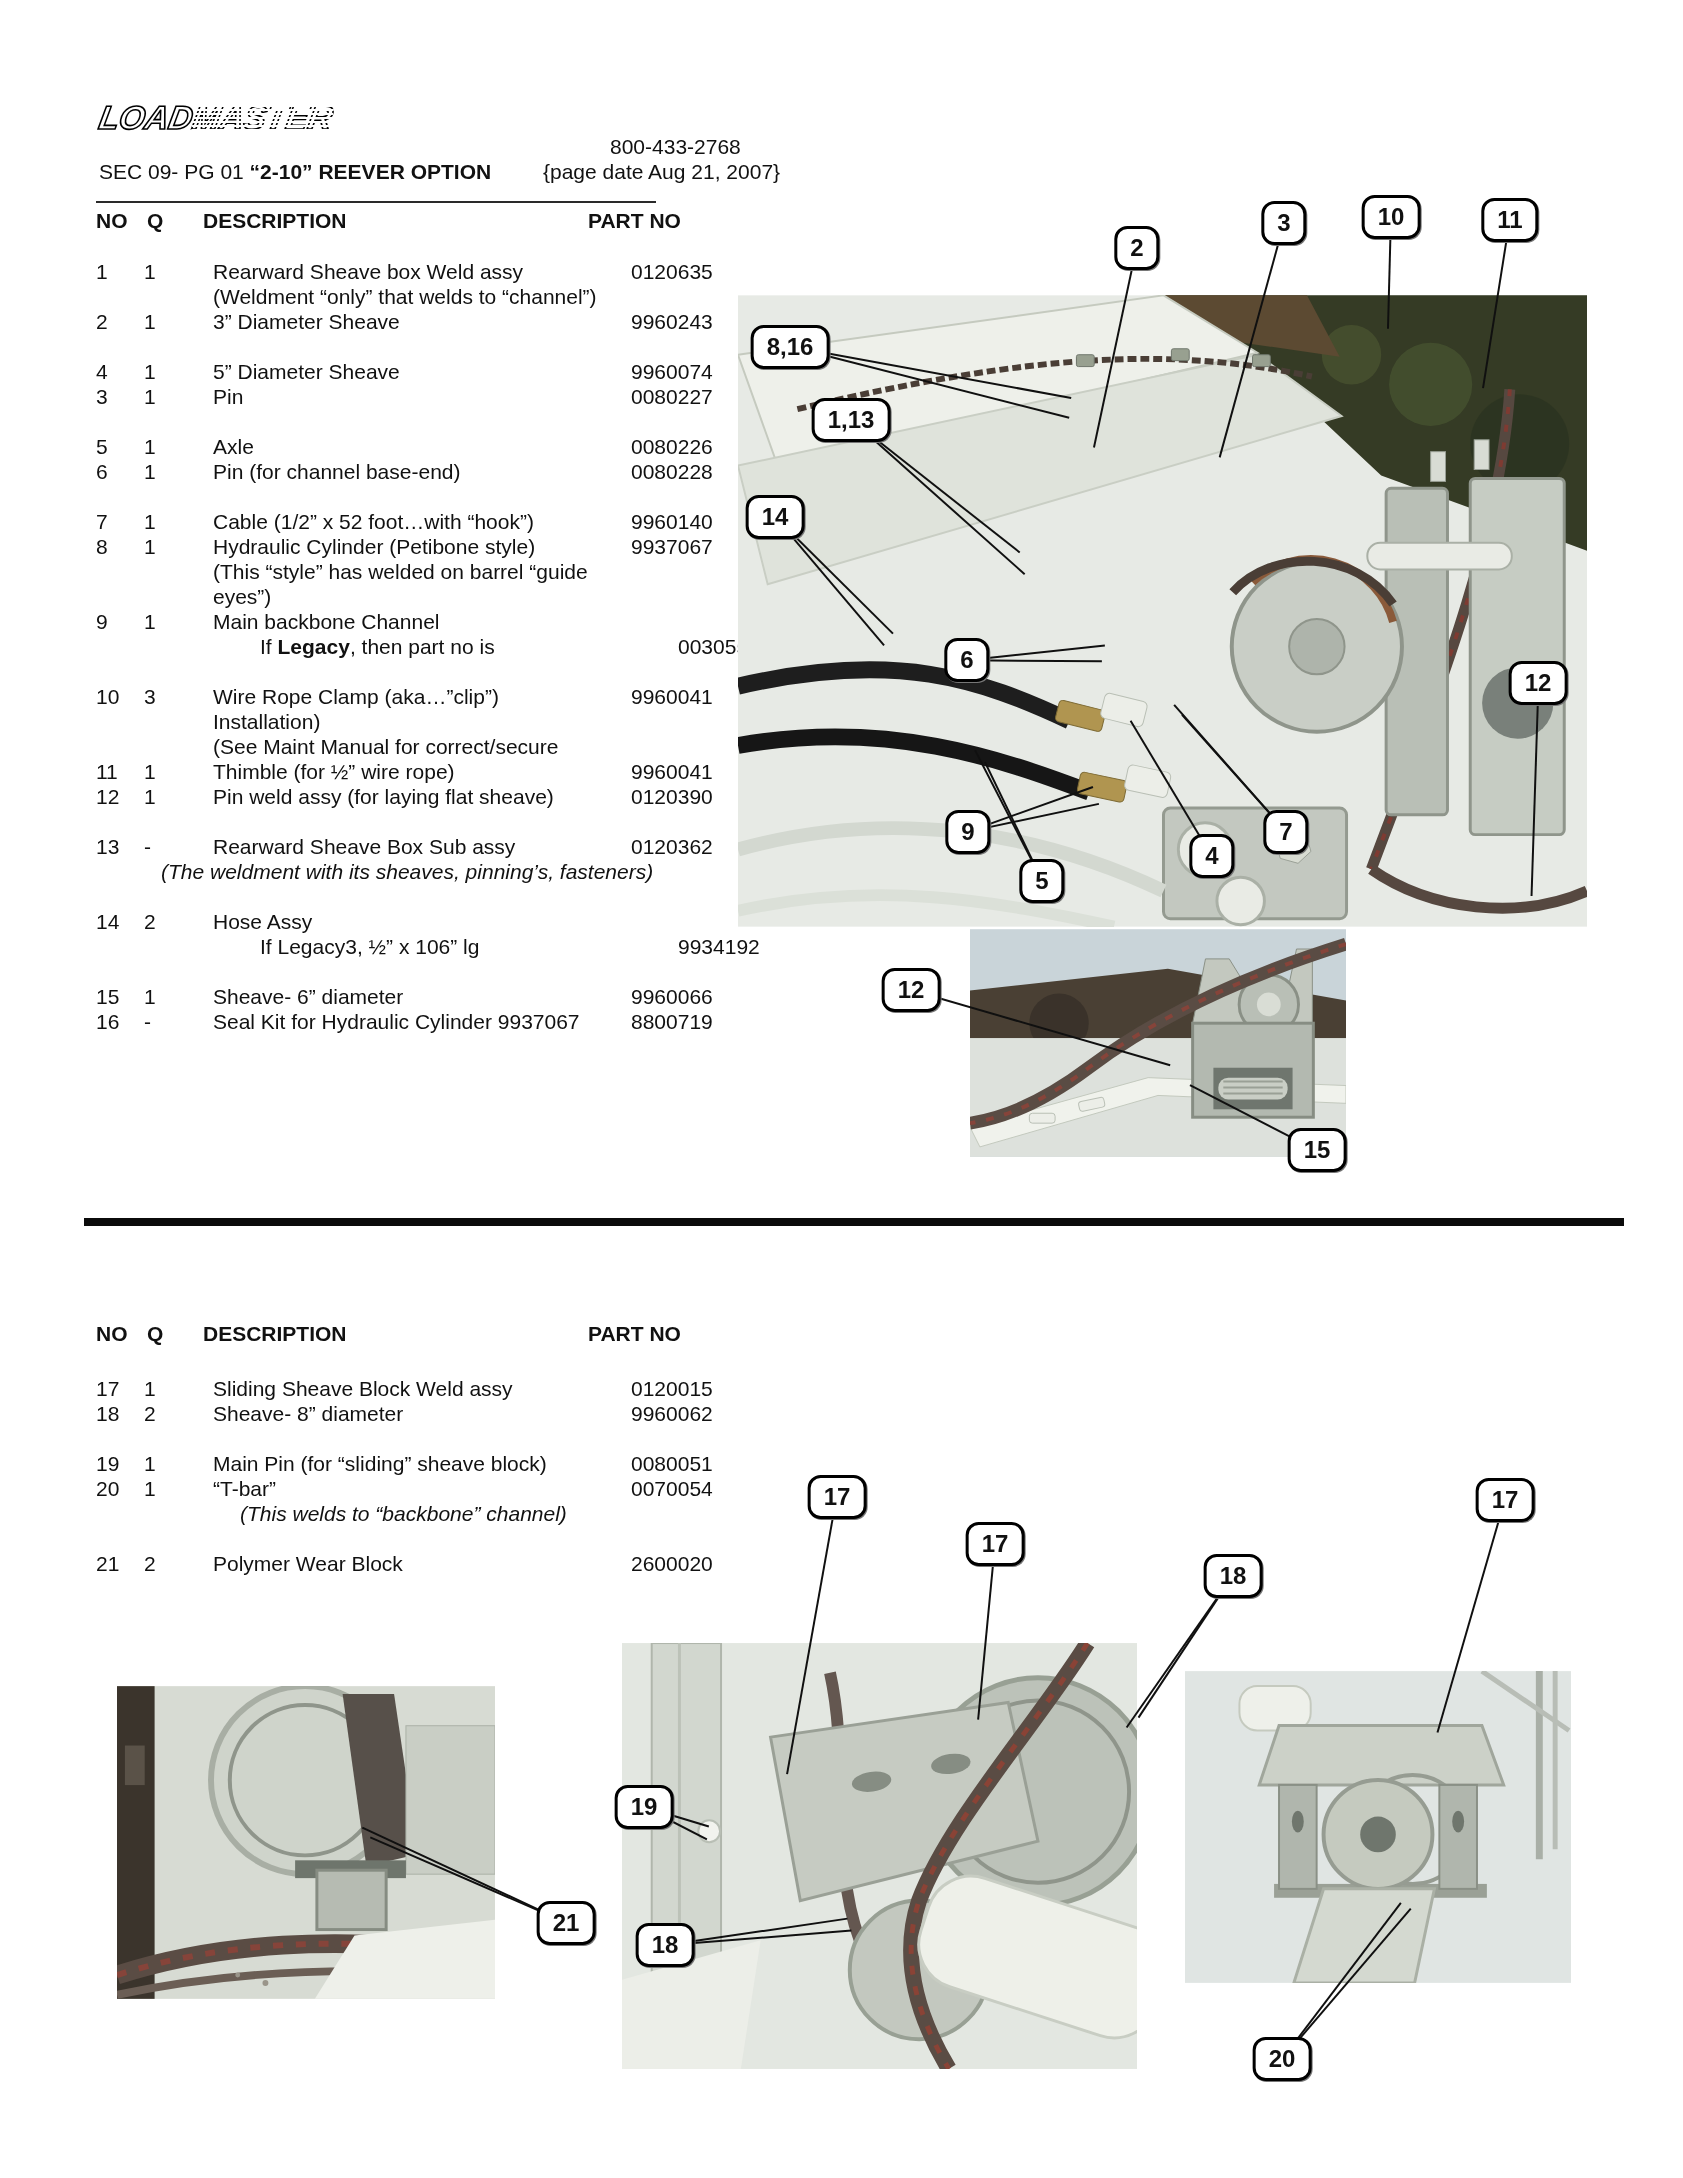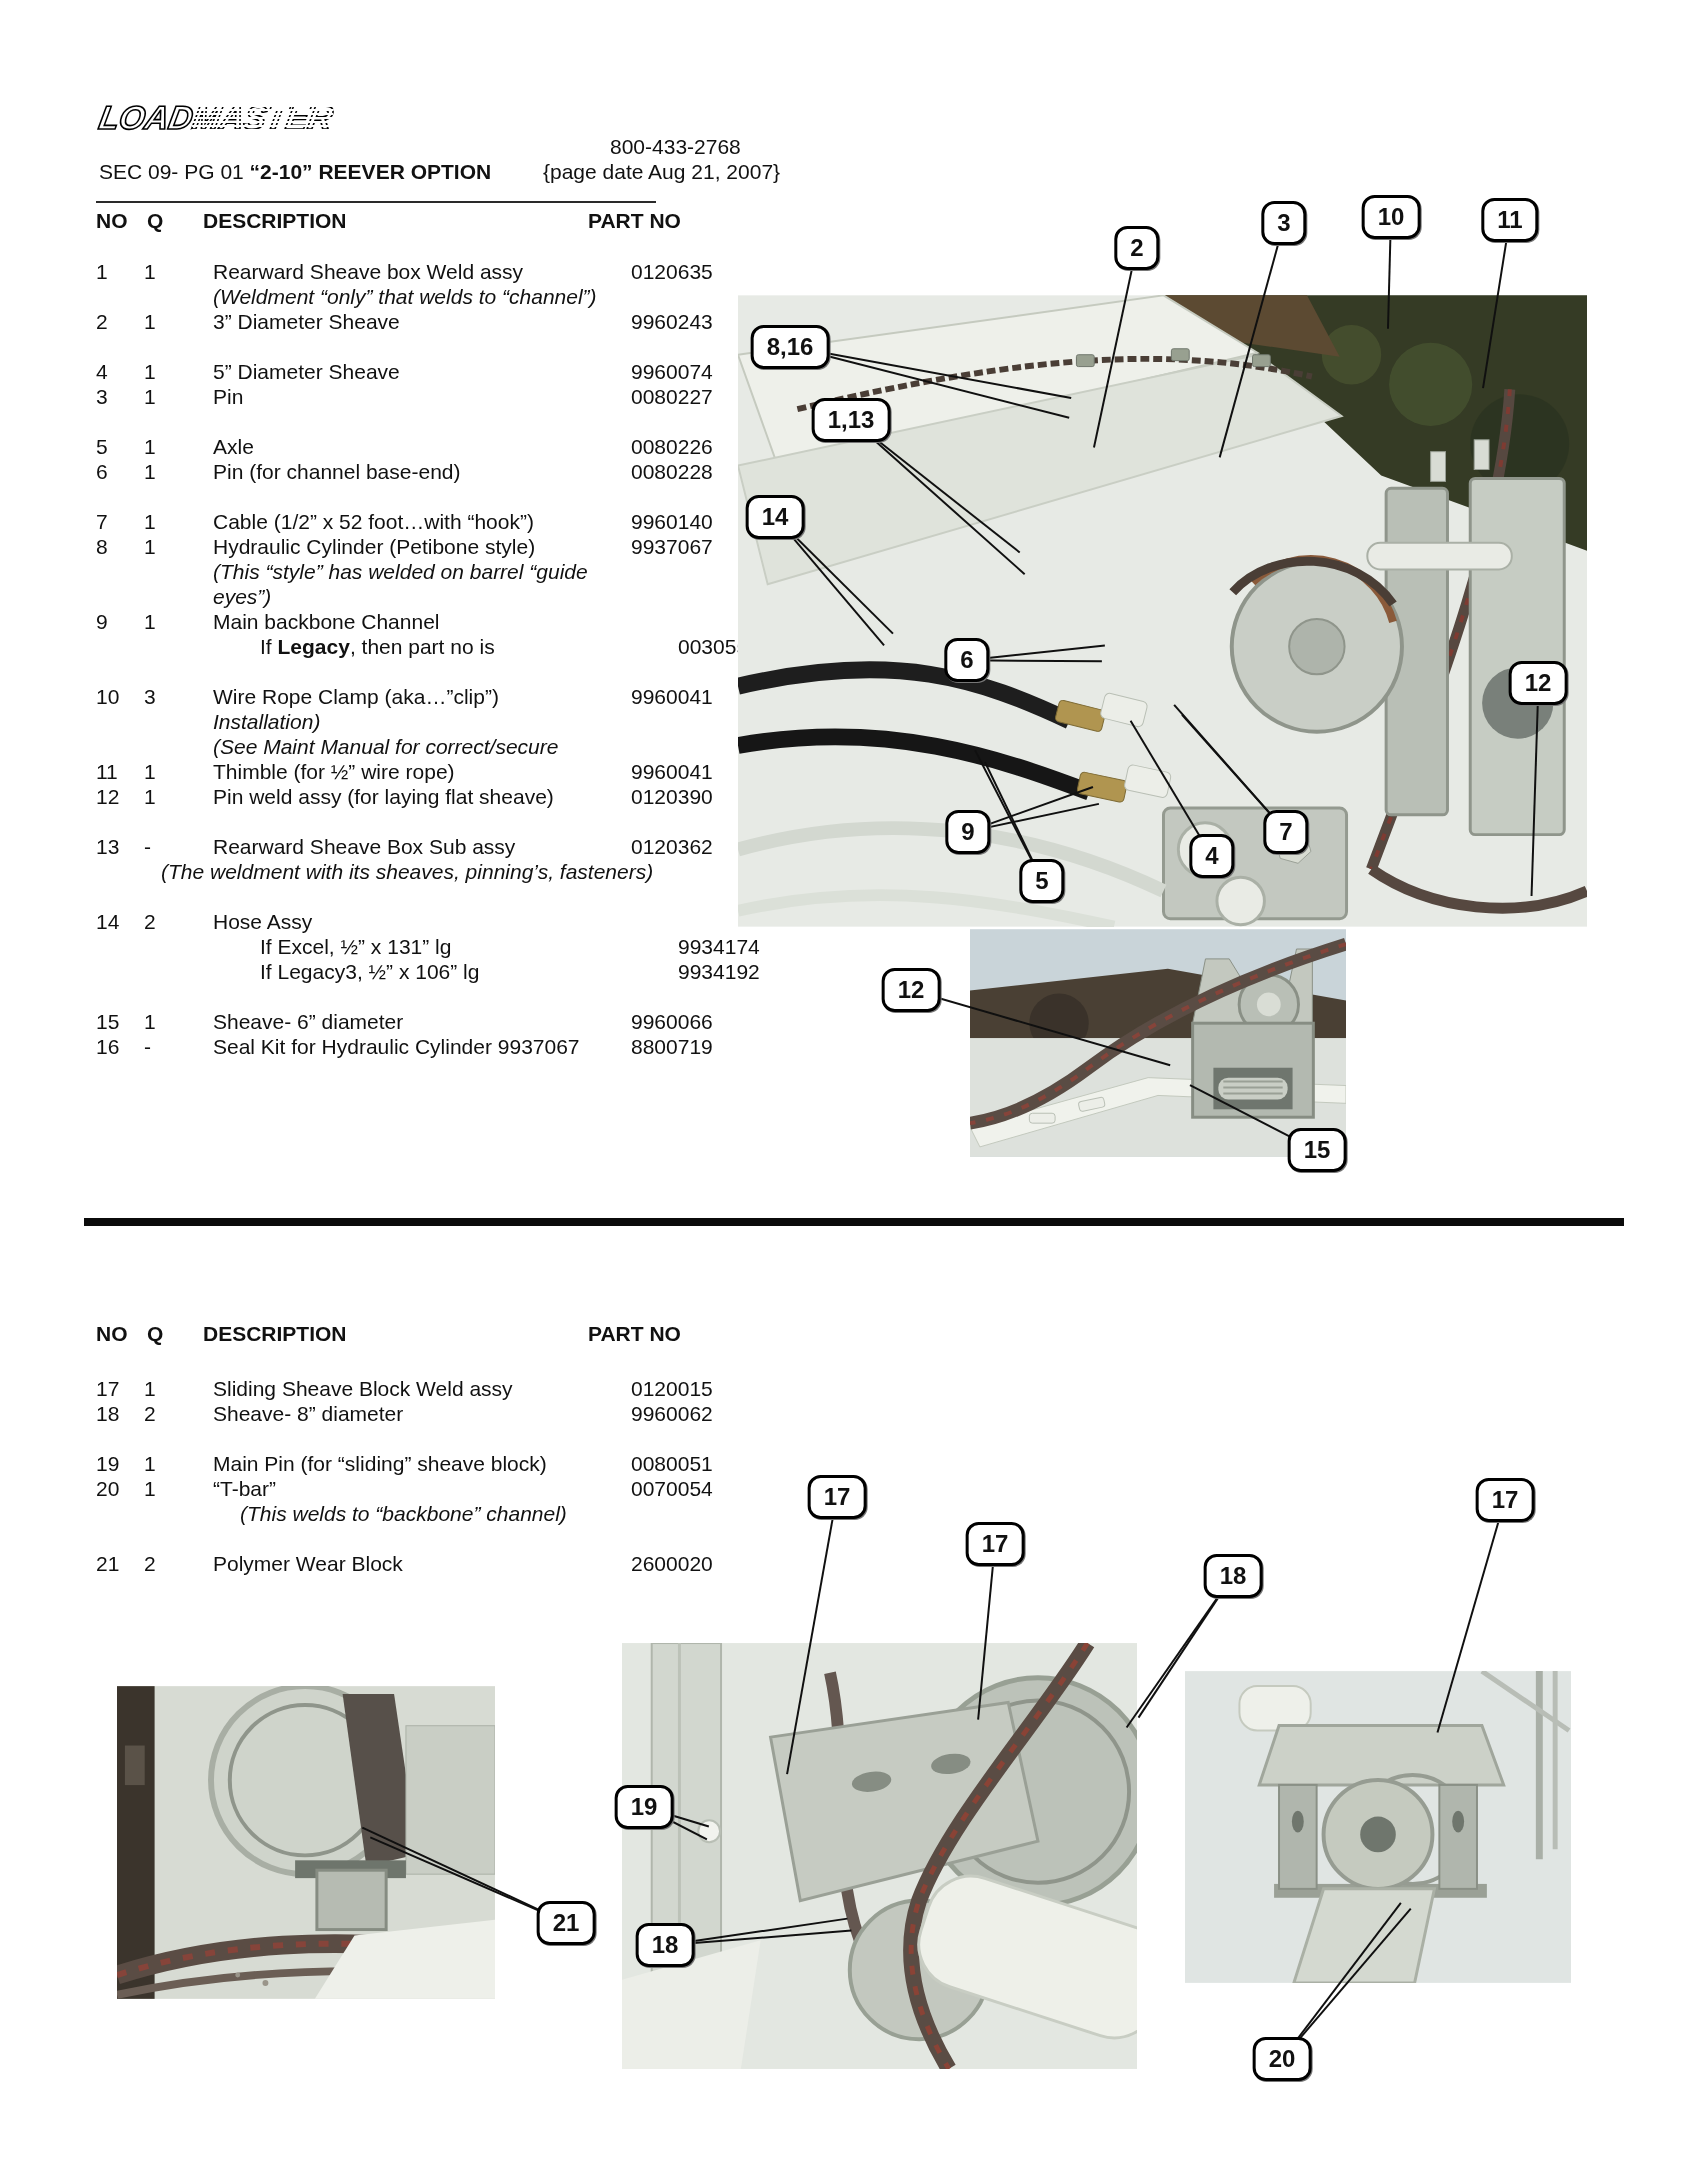--- a/index.html
+++ b/index.html
@@ -24,21 +24,21 @@
   
   .thead{position:absolute;left:96px;width:693px;height:26px;font-weight:bold;font-size:21px;}
   .thead span{position:absolute;top:0;}
   .h-no{left:0;} .h-q{left:51px;} .h-d{left:107px;} .h-p{left:492px;}
   .tbody{position:absolute;left:96px;width:752px;}
   .trow{display:flex;height:25px;font-size:21px;line-height:25px;white-space:nowrap;}
   .c-no{width:48px;flex:0 0 48px;}
   .c-q{width:33px;flex:0 0 33px;}
   .c-d{width:418px;flex:0 0 418px;margin-left:36px;}
   .c-p{flex:0 0 139px;}
-  .trow.it .c-d{font-style:italic;}
+  .trow.it .c-d{}
   .trow.it2 .c-d{font-style:italic;margin-left:-16px;flex-basis:434px;}
   .trow.it3 .c-d{font-style:italic;padding-left:27px;}
   .trow.if .c-d{padding-left:47px;}
   #t1-head{top:209px;} #t1-rows{top:259px;}
   #t2-head{top:1322px;} #t2-rows{top:1376px;}
   #t2-rows .trow{height:25px;line-height:25px;}
 
   #divider{position:absolute;left:84px;top:1218px;width:1540px;height:8px;background:#0b0b0b;z-index:2;}
 
   
@@ -200,26 +200,20 @@
         <span class="c-q"></span>
         <span class="c-d">(The weldment with its sheaves, pinning’s, fasteners)</span>
         <span class="c-p"></span>
       </div>
       <div class="trow blank"></div>
       <div class="trow">
         <span class="c-no">14</span>
         <span class="c-q">2</span>
         <span class="c-d">Hose Assy</span>
         <span class="c-p"></span>
-      </div>
-      <div class="trow if">
-        <span class="c-no"></span>
-        <span class="c-q"></span>
-        <span class="c-d">If Excel, ½” x 131” lg</span>
-        <span class="c-p">9934174</span>
       </div>
       <div class="trow if">
         <span class="c-no"></span>
         <span class="c-q"></span>
         <span class="c-d">If Legacy3, ½” x 106” lg</span>
         <span class="c-p">9934192</span>
       </div>
       <div class="trow blank"></div>
       <div class="trow">
         <span class="c-no">15</span>

